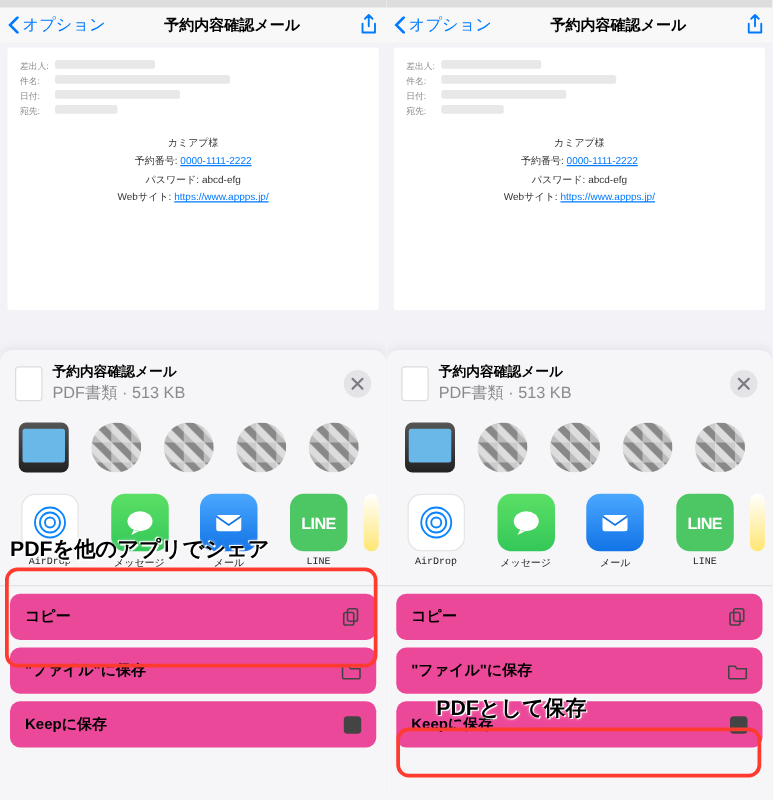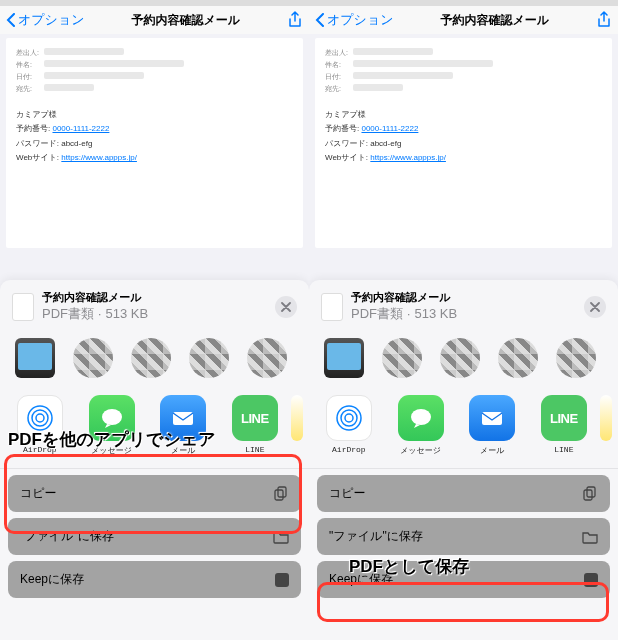--- a/index.html
+++ b/index.html
@@ -11,21 +11,21 @@
   .nav { height: 34px; background: #f8f8f8; border-top: 6px solid #ddd; display: flex; align-items: center; justify-content: space-between; padding: 0 6px; font-size: 13px; }
   .nav-back { color: #007aff; display: flex; align-items: center; gap: 2px; }
   .nav-title { font-weight: 600; font-size: 12px; color: #000; }
   .nav-share { color: #007aff; }
 
   
   .mail-card { background: #fff; margin: 4px 6px; border-radius: 2px; padding: 10px; font-size: 8px; color: #333; height: 210px; }
   .mail-card .hdr-row { display: flex; margin-bottom: 2px; }
   .mail-card .hdr-label { width: 28px; color: #888; font-size: 7px; }
   .blur { background: #e8e8e8; height: 7px; border-radius: 2px; display: inline-block; }
-  .mail-body { margin-top: 14px; line-height: 1.8; font-size: 8px; }
+  .mail-body { margin-top: 14px; line-height: 1.8; font-size: 8px; text-align: center; }
   .mail-body a { color: #007aff; text-decoration: underline; }
 
   
   .sheet { position: absolute; bottom: 0; left: 0; right: 0; height: 360px; background: #f6f6f8; border-radius: 10px 10px 0 0; box-shadow: 0 -2px 8px rgba(0,0,0,0.06); }
   .sheet-hdr { display: flex; align-items: center; padding: 10px 12px 6px; gap: 8px; }
   .sheet-thumb { width: 22px; height: 28px; background: #fff; border: 1px solid #ddd; border-radius: 3px; }
   .sheet-titles { flex: 1; }
   .sheet-title { font-size: 11px; font-weight: 600; }
   .sheet-sub { font-size: 13px; color: #8a8a8e; }
   .sheet-close { width: 22px; height: 22px; border-radius: 50%; background: #e4e4e8; color: #7c7c82; display: flex; align-items: center; justify-content: center; font-size: 13px; }
@@ -41,21 +41,21 @@
   .app { flex: 1; text-align: center; }
   .app-ic { width: 46px; height: 46px; border-radius: 11px; margin: 0 auto 4px; display: flex; align-items: center; justify-content: center; }
   .app-lbl { font-size: 8px; color: #222; font-family: Liberation Mono, monospace; }
   .airdrop { background: #fff; border: 1px solid #e5e5e5; }
   .msg { background: linear-gradient(#5be065,#34c759); }
   .mail { background: linear-gradient(#4aa8ff,#1273e6); }
   .line { background: #4cc764; }
   .note { background: linear-gradient(#fff,#ffe673); }
 
   .actions { padding: 6px 8px 0; }
-  .action { background: #a3a3a3; border-radius: 8px; margin-bottom: 6px; padding: 10px 12px; display: flex; align-items: center; justify-content: space-between; font-size: 12px; }
+  .action { background: #ec4899; border-radius: 8px; margin-bottom: 6px; padding: 10px 12px; display: flex; align-items: center; justify-content: space-between; font-size: 12px; font-weight: bold; }
   .action .ic { width: 16px; height: 16px; color: #444; }
 
   .anno { position: absolute; color: #000000; font-weight: 700; font-size: 17px; text-shadow: 0 0 3px #fff, 1px 1px 0 #fff, -1px -1px 0 #fff; pointer-events: none; z-index: 20; }
   .hl { position: absolute; border: 3px solid #ff3a2f; border-radius: 10px; pointer-events: none; z-index: 10; }
 
   svg { display: block; }
 </style>
 </head>
 <body>
 

